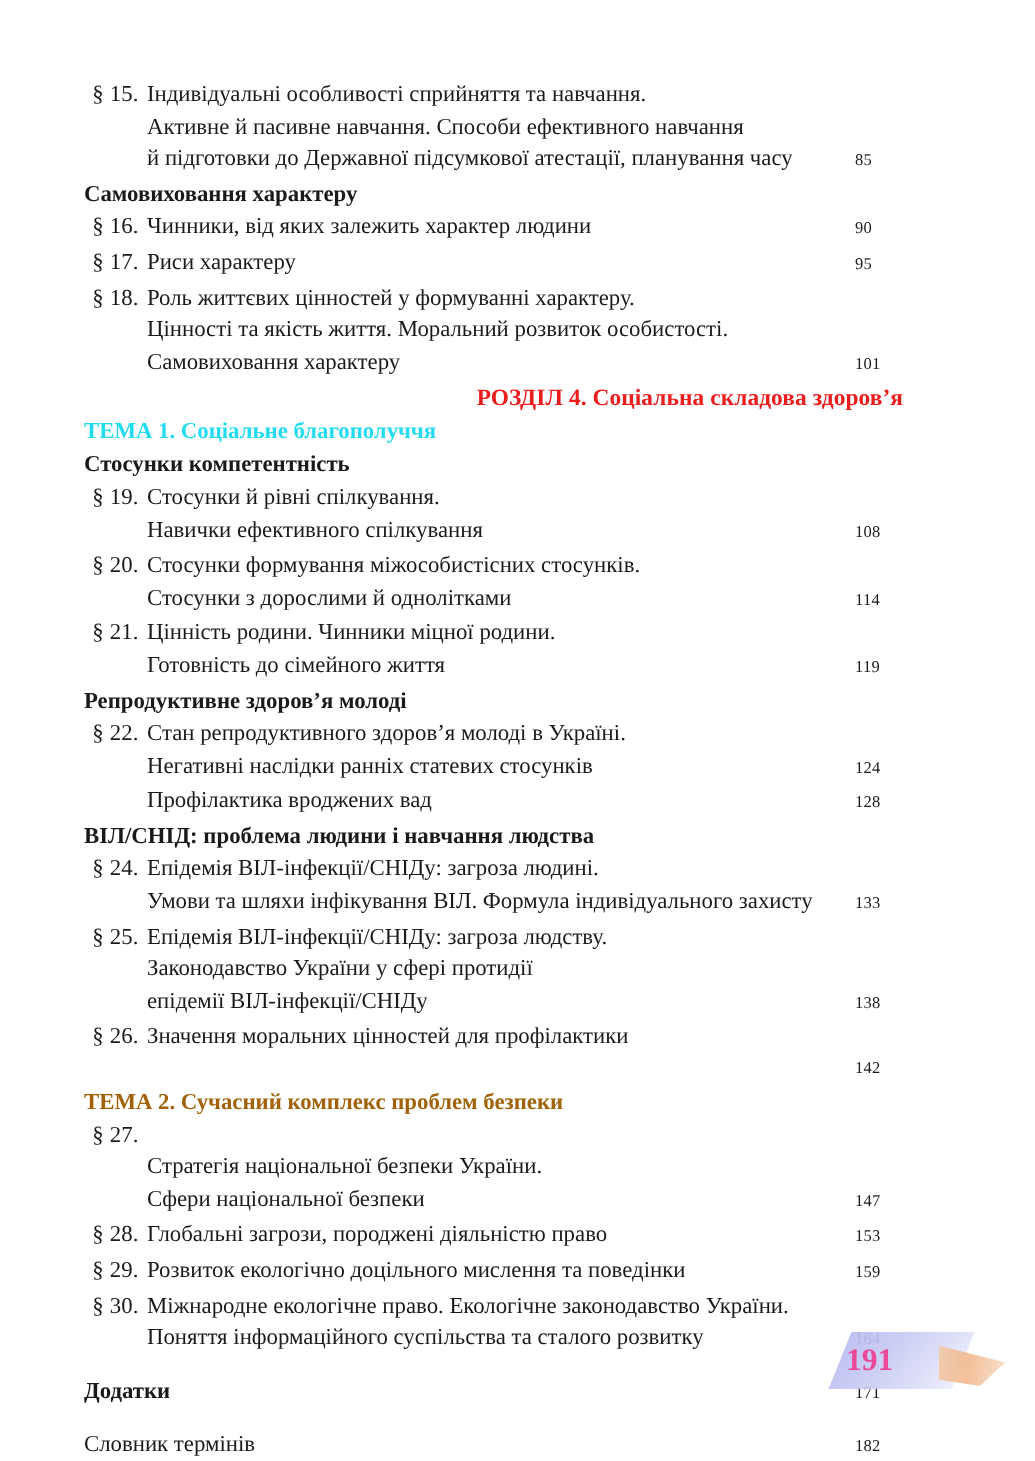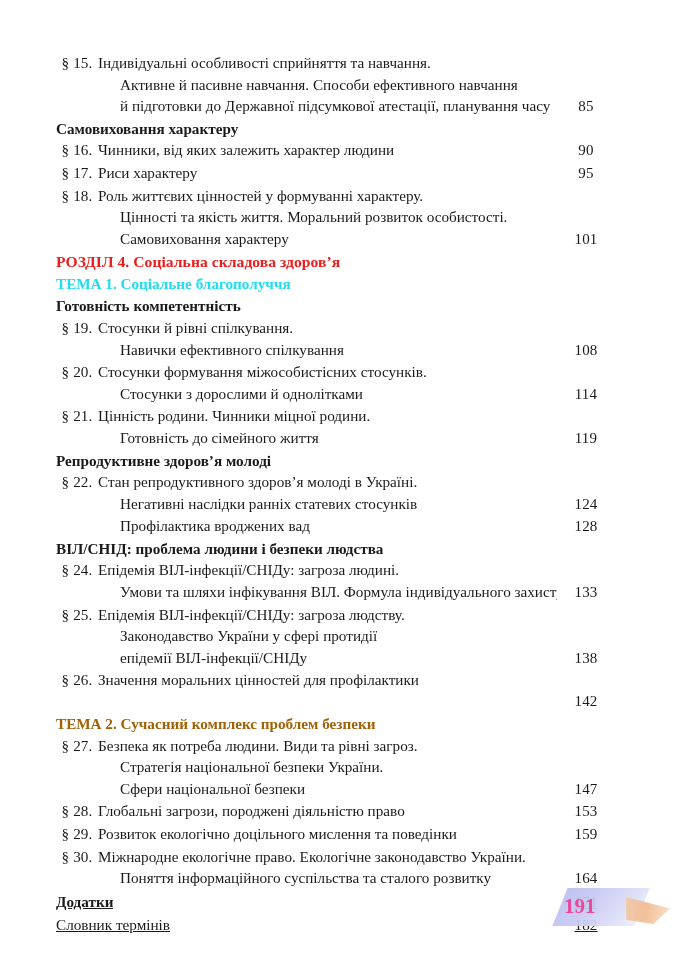--- a/index.html
+++ b/index.html
@@ -42,21 +42,20 @@
 
   
   .txt {
     flex: 0 1 auto;
     overflow: hidden;
     text-overflow: clip;
   }
 
   
   .row.cont .txt {
-    margin-left: 22px;
     font-family: Liberation Serif, serif;
   }
 
   
   .leader {
     flex: 1 1 auto;
     position: relative;
     min-width: 4px;
     margin: 0 1px 0 2px;
     overflow: hidden;
@@ -70,23 +69,23 @@
     letter-spacing: 1.25px;
     font-size: 15.2px;
     color: #2b2b2b;
   }
   .row.nodots .leader::before { content: ""; }
 
   
   .pg {
     flex: 0 0 auto;
     width: 32px;
-    text-align: center;
+    text-align: left;
     margin-left: 6px;
-    font-size: 15px;
+    font-size: 11px;
     letter-spacing: 0.2px;
   }
 
   
   .row.bold .txt,
   .row.bold .sec-no { font-weight: bold; }
 
   .head-bold {
     font-weight: bold;
     font-size: 15.2px;
@@ -102,21 +101,21 @@
     letter-spacing: 0.05px;
   }
   .head-theme {
     font-weight: bold;
     font-size: 15.2px;
     line-height: 22px;
     white-space: nowrap;
   }
 
   
-  .row.tail { margin-top: 1px; text-decoration: underline; }
+  .row.tail { margin-top: 12px; }
   .row.tail .txt { padding-left: 0; }
 
   
   #page-badge {
     position: absolute;
     left: 552px;
     top: 884px;
     width: 130px;
     height: 46px;
   }
@@ -199,23 +198,23 @@
       <span class="txt">Цінності та якість життя. Моральний розвиток особистості.</span>
       <span class="leader"></span>
       <span class="pg"></span>
     </div>
     <div class="row cont">
       <span class="sec-no"></span>
       <span class="txt">Самовиховання характеру</span>
       <span class="leader"></span>
       <span class="pg">101</span>
     </div>
-    <div class="head-part" style="color: rgb(238, 28, 28);">РОЗДІЛ 4. Соціальна складова здоров’я</div>
+    <div class="head-part" style="color: rgb(238, 28, 28); text-align: right;">РОЗДІЛ 4. Соціальна складова здоров’я</div>
     <div class="head-theme" style="color: rgb(33, 220, 240);">ТЕМА 1. Соціальне благополуччя</div>
-    <div class="head-bold">Готовність компетентність</div>
+    <div class="head-bold">Стосунки компетентність</div>
     <div class="row nodots">
       <span class="sec-no">§ 19.</span>
       <span class="txt">Стосунки й рівні спілкування.</span>
       <span class="leader"></span>
       <span class="pg"></span>
     </div>
     <div class="row cont">
       <span class="sec-no"></span>
       <span class="txt">Навички ефективного спілкування </span>
       <span class="leader"></span>
@@ -257,21 +256,21 @@
       <span class="txt">Негативні наслідки ранніх статевих стосунків</span>
       <span class="leader"></span>
       <span class="pg">124</span>
     </div>
     <div class="row cont">
       <span class="sec-no"></span>
       <span class="txt">Профілактика вроджених вад</span>
       <span class="leader"></span>
       <span class="pg">128</span>
     </div>
-    <div class="head-bold">ВІЛ/СНІД: проблема людини і безпеки людства</div>
+    <div class="head-bold">ВІЛ/СНІД: проблема людини і навчання людства</div>
     <div class="row nodots">
       <span class="sec-no">§ 24.</span>
       <span class="txt">Епідемія ВІЛ-інфекції/СНІДу: загроза людині.</span>
       <span class="leader"></span>
       <span class="pg"></span>
     </div>
     <div class="row cont">
       <span class="sec-no"></span>
       <span class="txt">Умови та шляхи інфікування ВІЛ. Формула індивідуального захисту </span>
       <span class="leader"></span>
@@ -302,21 +301,20 @@
       <span class="pg"></span>
     </div>
     <div class="row cont">
       <span class="sec-no"></span>
       <span class="leader"></span>
       <span class="pg">142</span>
     </div>
     <div class="head-theme" style="color: #a16207;">ТЕМА 2. Сучасний комплекс проблем безпеки</div>
     <div class="row nodots">
       <span class="sec-no">§ 27.</span>
-      <span class="txt">Безпека як потреба людини. Види та рівні загроз.</span>
       <span class="leader"></span>
       <span class="pg"></span>
     </div>
     <div class="row cont nodots">
       <span class="sec-no"></span>
       <span class="txt">Стратегія національної безпеки України.</span>
       <span class="leader"></span>
       <span class="pg"></span>
     </div>
     <div class="row cont">

